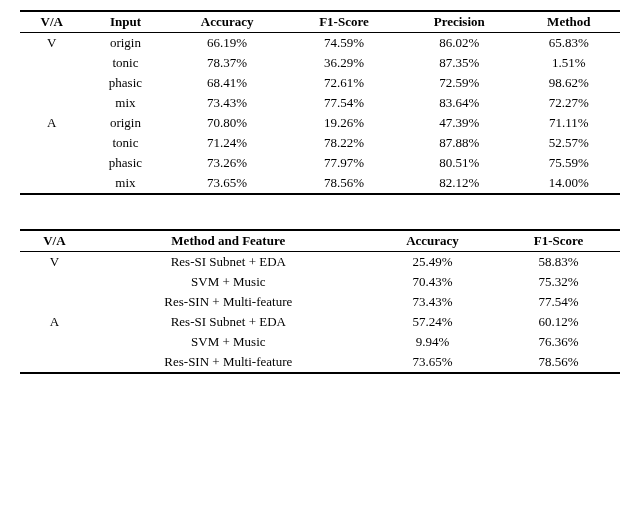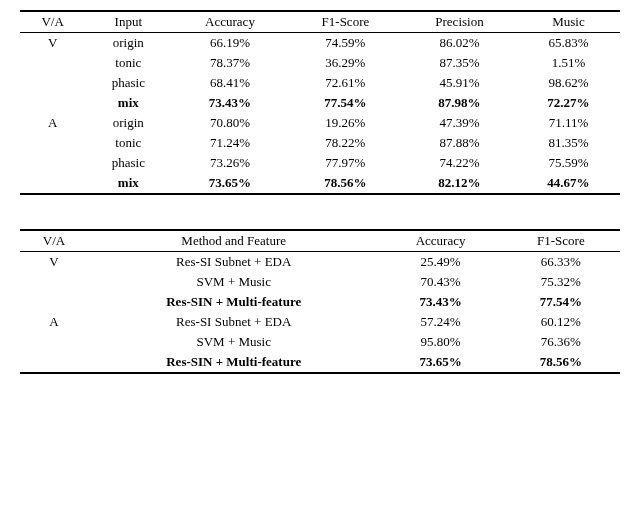--- a/index.html
+++ b/index.html
@@ -18,49 +18,49 @@
     }
     table {
       width: 100%;
       border-collapse: collapse;
     }
     th, td {
       text-align: center;
       padding: 2px 6px;
     }
     th {
-      font-weight: normal;
+      font-weight: bold;
       border-top: 2px solid #000;
       border-bottom: 1px solid #000;
       margin-top: 35px;
     }
     .table-bottom td {
       border-bottom: 2px solid #000;
     }
     thead tr th {
       border-top: 2px solid #000;
       border-bottom: 1px solid #000;
     }
     .row-bold td {
-      font-weight: bold;
+      font-weight: normal;
     }
   </style>
 </head>
 <body>
 
 <div class="table-wrapper">
   <table>
     <thead>
       <tr>
         <th>V/A</th>
         <th>Input</th>
         <th>Accuracy</th>
         <th>F1-Score</th>
         <th>Precision</th>
-        <th>Music</th>
+        <th>Method</th>
       </tr>
     </thead>
     <tbody id="table1-body">
     <tr>
           <td>V</td>
           <td>origin</td>
           <td>66.19%</td>
           <td>74.59%</td>
           <td>86.02%</td>
           <td>65.83%</td>
@@ -71,62 +71,62 @@
           <td>78.37%</td>
           <td>36.29%</td>
           <td>87.35%</td>
           <td>1.51%</td>
         </tr>
         <tr>
           <td></td>
           <td>phasic</td>
           <td>68.41%</td>
           <td>72.61%</td>
-          <td>45.91%</td>
+          <td>72.59%</td>
           <td>98.62%</td>
         </tr>
         <tr class="row-bold">
           <td></td>
           <td>mix</td>
           <td>73.43%</td>
           <td>77.54%</td>
-          <td>87.98%</td>
+          <td>83.64%</td>
           <td>72.27%</td>
         </tr>
         <tr>
           <td>A</td>
           <td>origin</td>
           <td>70.80%</td>
           <td>19.26%</td>
           <td>47.39%</td>
           <td>71.11%</td>
         </tr>
         <tr>
           <td></td>
           <td>tonic</td>
           <td>71.24%</td>
           <td>78.22%</td>
           <td>87.88%</td>
-          <td>81.35%</td>
+          <td>52.57%</td>
         </tr>
         <tr>
           <td></td>
           <td>phasic</td>
           <td>73.26%</td>
           <td>77.97%</td>
-          <td>74.22%</td>
+          <td>80.51%</td>
           <td>75.59%</td>
         </tr>
         <tr class="row-bold table-bottom">
           <td></td>
           <td>mix</td>
           <td>73.65%</td>
           <td>78.56%</td>
           <td>82.12%</td>
-          <td>44.67%</td>
+          <td>14.00%</td>
         </tr>
       </tbody>
   </table>
 </div>
 
 <div style="height:16px;"></div>
 
 <div class="table-wrapper">
   <table>
     <thead>
@@ -135,21 +135,21 @@
         <th>Method and Feature</th>
         <th>Accuracy</th>
         <th>F1-Score</th>
       </tr>
     </thead>
     <tbody id="table2-body">
     <tr>
           <td>V</td>
           <td>Res-SI Subnet + EDA</td>
           <td>25.49%</td>
-          <td>66.33%</td>
+          <td>58.83%</td>
         </tr>
         <tr>
           <td></td>
           <td>SVM + Music</td>
           <td>70.43%</td>
           <td>75.32%</td>
         </tr>
         <tr class="row-bold">
           <td></td>
           <td>Res-SIN + Multi-feature</td>
@@ -158,21 +158,21 @@
         </tr>
         <tr>
           <td>A</td>
           <td>Res-SI Subnet + EDA</td>
           <td>57.24%</td>
           <td>60.12%</td>
         </tr>
         <tr>
           <td></td>
           <td>SVM + Music</td>
-          <td>95.80%</td>
+          <td>9.94%</td>
           <td>76.36%</td>
         </tr>
         <tr class="row-bold table-bottom">
           <td></td>
           <td>Res-SIN + Multi-feature</td>
           <td>73.65%</td>
           <td>78.56%</td>
         </tr>
       </tbody>
   </table>

